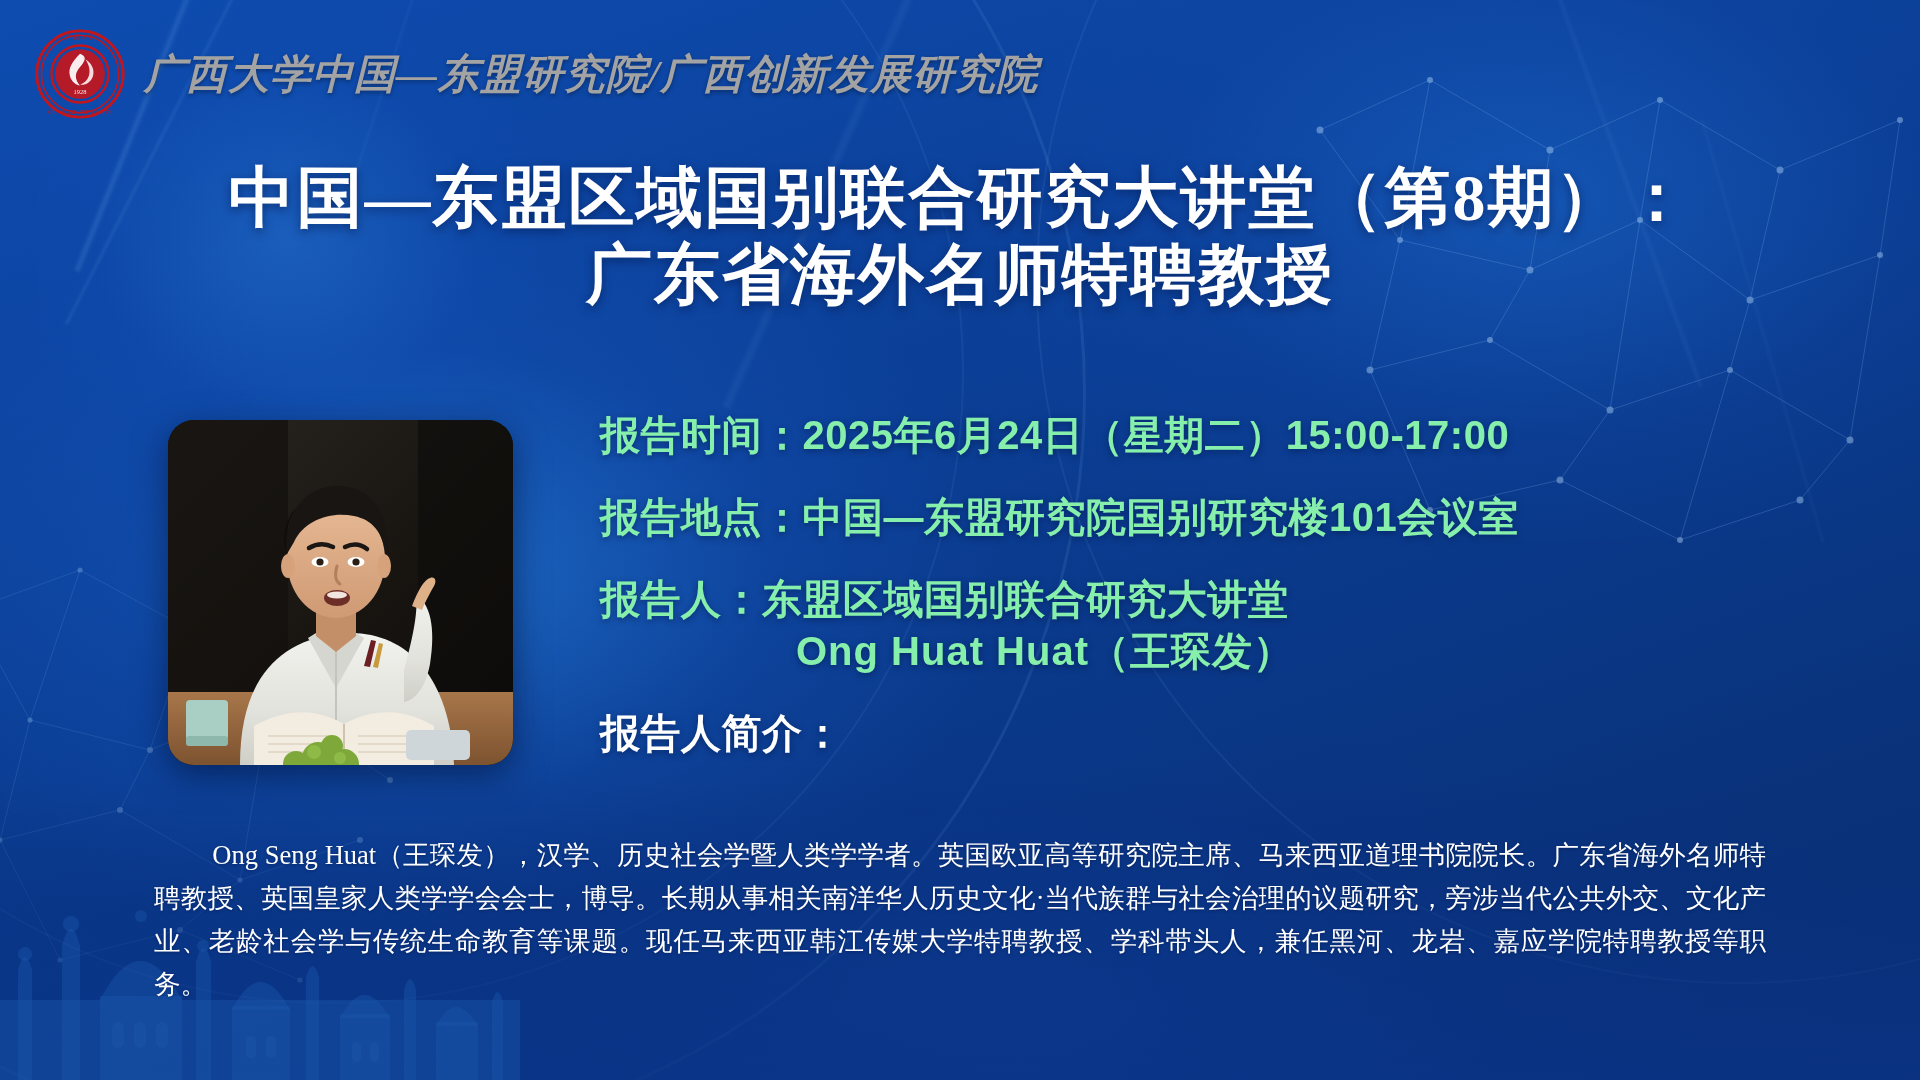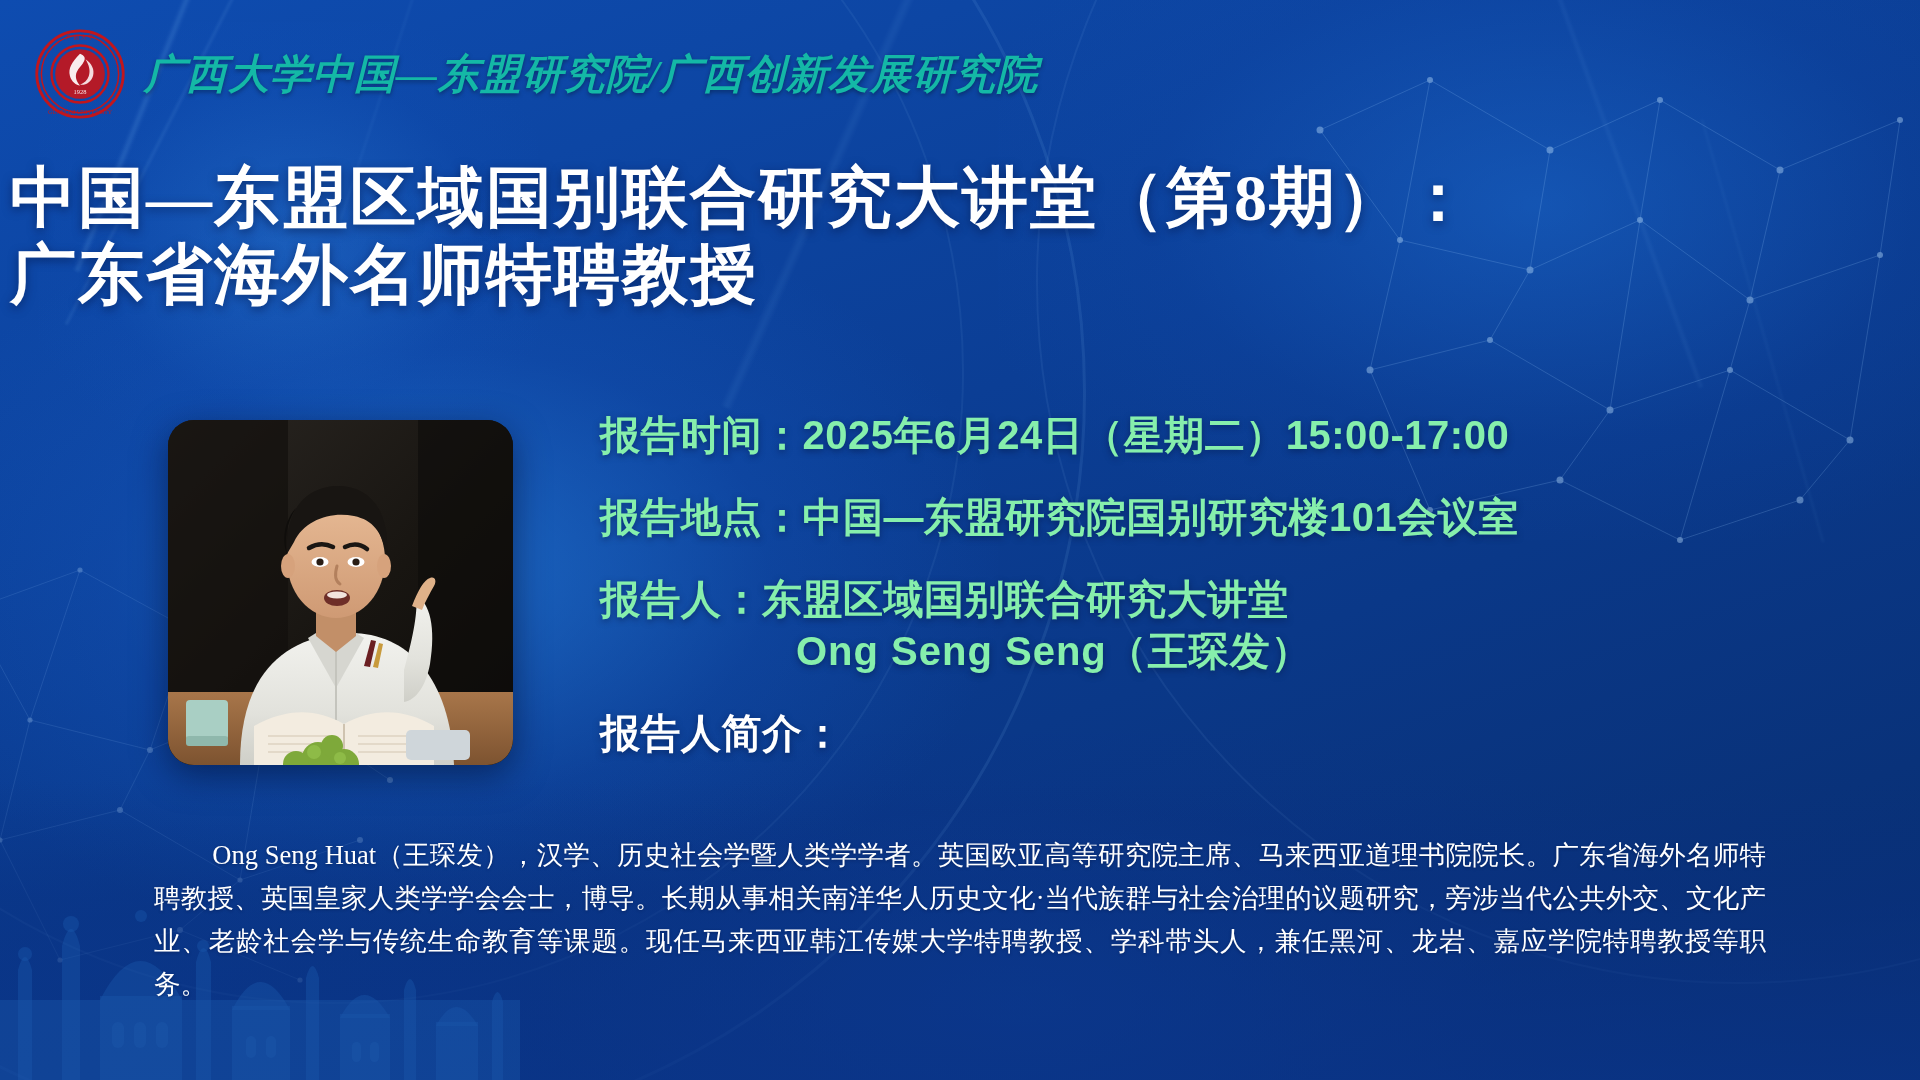--- a/index.html
+++ b/index.html
@@ -58,27 +58,27 @@
     background:linear-gradient(180deg,rgba(8,44,120,0) 0%,rgba(9,48,128,0.45) 40%,rgba(10,52,136,0.75) 100%);}
   
   .mosque{position:absolute;left:0;bottom:0;z-index:3;width:520px;height:230px;opacity:.55;}
 
   
   .header{position:absolute;z-index:10;left:34px;top:28px;display:flex;align-items:center;gap:18px;}
   .seal{width:92px;height:92px;position:relative;flex:0 0 auto;}
   .header-title{
     font-family:"Liberation Serif","DejaVu Serif",serif;
     font-weight:bold;font-style:italic;
-    font-size:41px;letter-spacing:1px;color:#14b8a6;
+    font-size:41px;letter-spacing:1px;color:#a3a3a3;
     text-shadow:0 2px 4px rgba(0,0,0,.35);
     white-space:nowrap;
   }
 
   
-  .title-block{position:absolute;z-index:10;left:10px;right:0;top:160px;}
+  .title-block{position:absolute;z-index:10;left:0;right:0;top:160px;text-align:center;}
   .title-line{
     font-family:"Liberation Serif","DejaVu Serif",serif;
     font-weight:bold;color:#ffffff;font-size:66px;line-height:1.16;
     letter-spacing:2px;
     text-shadow:0 3px 10px rgba(0,20,70,.55);
   }
 
   
   .photo{
     position:absolute;z-index:10;left:168px;top:420px;width:345px;height:345px;
@@ -371,21 +371,21 @@
       </g>
 
       <rect x="238" y="310" width="64" height="30" rx="5" fill="#cfd6da"></rect>
     </svg>
   </div>
 
   <div class="info">
     <div class="info-line">报告时间：2025年6月24日（星期二）15:00-17:00</div>
     <div class="info-line">报告地点：中国—东盟研究院国别研究楼101会议室</div>
     <div class="info-line nogap">报告人：东盟区域国别联合研究大讲堂</div>
-    <div class="info-line speaker-en indent">Ong Seng Seng（王琛发）</div>
+    <div class="info-line speaker-en indent">Ong Huat Huat（王琛发）</div>
     <div class="bio-head">报告人简介：</div>
   </div>
 
   <div class="bio">
     <p>Ong Seng Huat（王琛发），汉学、历史社会学暨人类学学者。英国欧亚高等研究院主席、马来西亚道理书院院长。广东省海外名师特聘教授、英国皇家人类学学会会士，博导。长期从事相关南洋华人历史文化·当代族群与社会治理的议题研究，旁涉当代公共外交、文化产业、老龄社会学与传统生命教育等课题。现任马来西亚韩江传媒大学特聘教授、学科带头人，兼任黑河、龙岩、嘉应学院特聘教授等职务。</p>
   </div>
 
 </div>
 
 </body></html>

